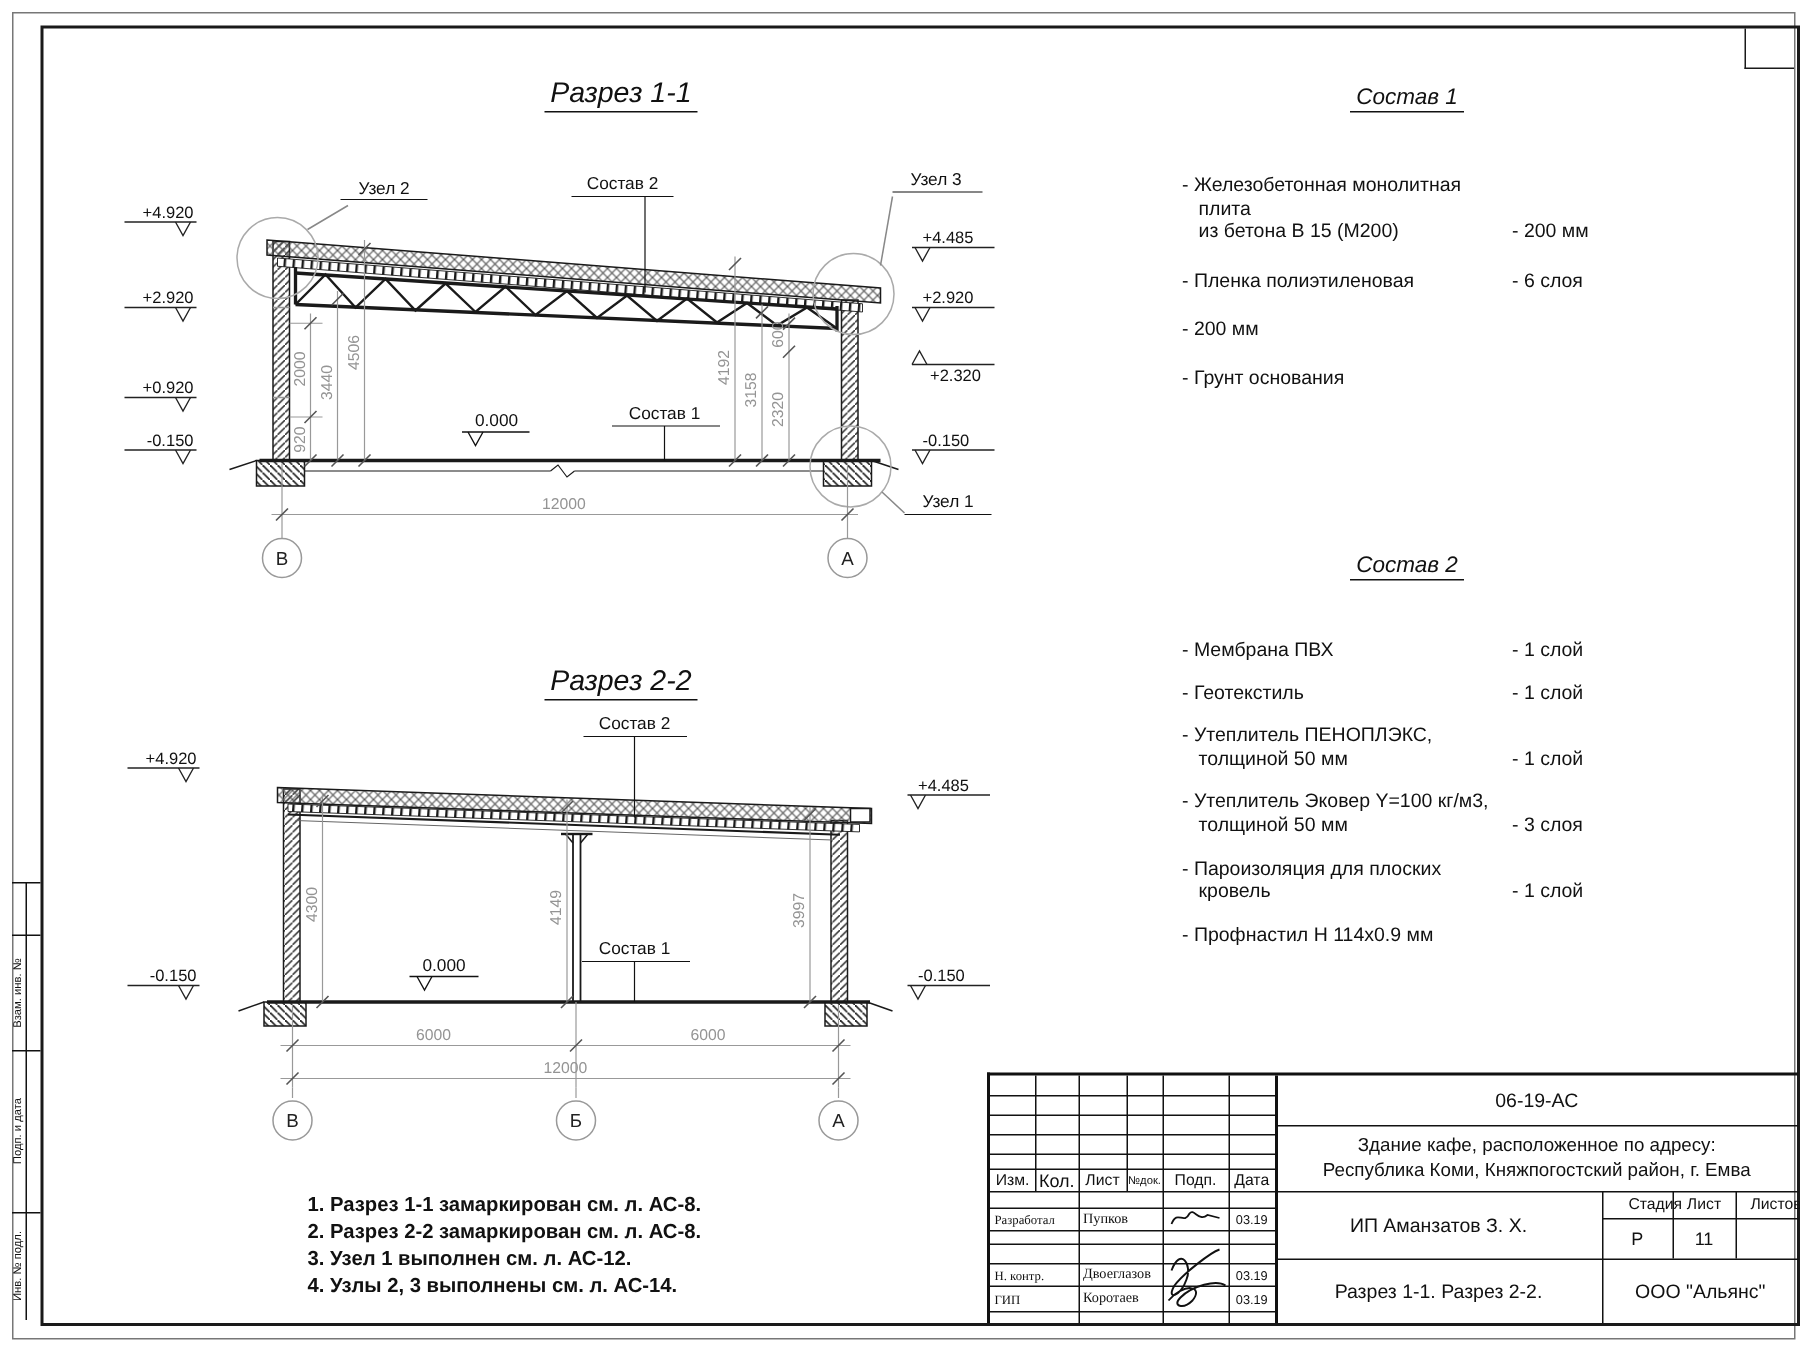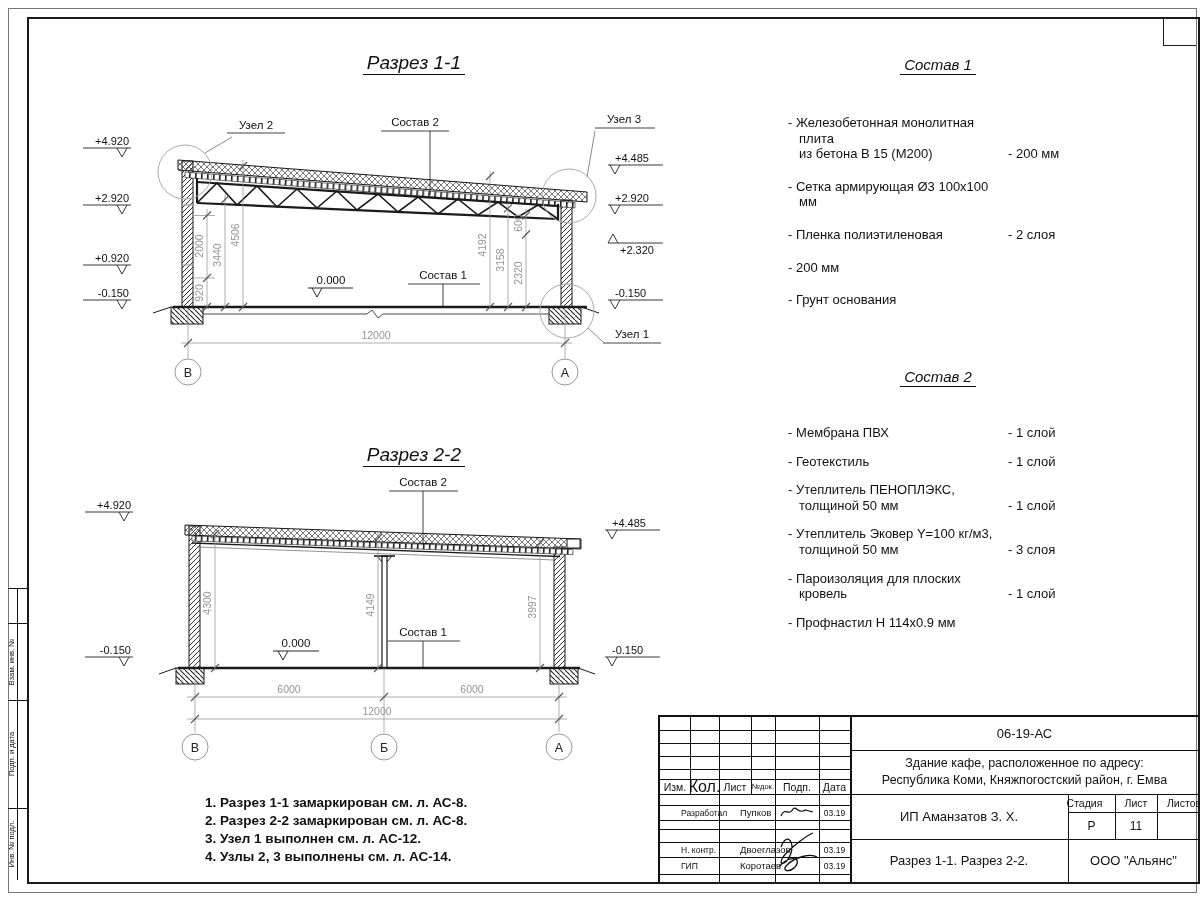--- a/index.html
+++ b/index.html
@@ -17,21 +17,21 @@
   .comp-item .n{flex:1;white-space:pre-line;text-indent:-11px;padding-left:11px;}
   .comp-item .v{width:80px;white-space:nowrap;}
   .comp-list.tight .comp-item{margin-bottom:13px;}
   .notes{font-size:13.5px;line-height:1.25;font-weight:bold;}
   .notes div{margin-bottom:1px;}
   
   #tb{left:658px;top:715px;width:539px;height:165px;border-left:2px solid #111;border-top:2px solid #111;font-size:10px;}
   .vl{position:absolute;width:1px;background:#111;}
   .hl{position:absolute;height:1px;background:#111;}
   .cell{position:absolute;display:flex;align-items:center;justify-content:center;text-align:center;overflow:hidden;}
-  .cell.left{justify-content:flex-start;padding-left:21px;}
+  .cell.left{justify-content:flex-start;padding-left:3px;font-family:Liberation Serif, serif;}
   .pre{white-space:pre-line;}
   
   .rot{position:absolute;transform:rotate(-90deg);font-size:7.5px;white-space:nowrap;text-align:center;width:86px;height:10px;line-height:10px;}
   svg{position:absolute;overflow:visible;}
   svg text{font-family:"Liberation Sans",sans-serif;}
   .dimtxt{font-size:10.5px;fill:#949494;}
   .lbl{font-size:11.5px;fill:#111;}
   .elev{font-size:11px;fill:#111;}
   .axlet{font-size:12.5px;fill:#222;}
 </style>
@@ -59,26 +59,22 @@
   <div class="abs comp-title" style="left:848px;top:56px;"><span>Состав 1</span></div>
   <div class="abs comp-title" style="left:848px;top:368px;"><span>Состав 2</span></div>
 
   <div class="abs comp-list" style="left:788px;top:115px;">
     <div class="comp-item">
         <div class="n">- Железобетонная  монолитная плита
 из бетона В 15 (М200)</div>
         <div class="v">- 200 мм</div>
       </div>
     <div class="comp-item">
-        <div class="n">- Сетка армирующая Ø3 100х100 мм</div>
-        <div class="v"></div>
-      </div>
-    <div class="comp-item">
         <div class="n">- Пленка полиэтиленовая</div>
-        <div class="v">-  2 слоя</div>
+        <div class="v">-  6 слоя</div>
       </div>
     <div class="comp-item">
         <div class="v">- 200 мм</div>
       </div>
     <div class="comp-item">
         <div class="n">- Грунт основания</div>
         <div class="v"></div>
       </div>
   </div>
 
@@ -385,21 +381,21 @@
     <div class="vl" style="left:59px;top:0;height:165px;"></div>
     <div class="vl" style="left:91px;top:0;height:77px;"></div>
     <div class="vl" style="left:115px;top:0;height:165px;"></div>
     <div class="vl" style="left:159px;top:0;height:165px;"></div>
     <div class="vl" style="left:190px;top:0;height:165px;width:1.6px;"></div>
     <div class="vl" style="left:408px;top:77px;height:88px;"></div>
     <div class="vl" style="left:455px;top:77px;height:45px;"></div>
     <div class="vl" style="left:497px;top:77px;height:45px;"></div>
 
     <div class="cell" style="left:0;top:62px;width:30px;height:15px;font-size:10.5px;">Изм.</div>
-    <div class="cell" style="left:30px;top:62px;width:29px;height:15px;font-size:16px;">Кол.</div>
+    <div class="cell" style="left:30px;top:62px;width:29px;height:15px;font-size:12px;">Кол.</div>
     <div class="cell" style="left:59px;top:62px;width:32px;height:15px;font-size:10.5px;">Лист</div>
     <div class="cell" style="left:91px;top:62px;width:24px;height:15px;font-size:7.5px;">№док.</div>
     <div class="cell" style="left:115px;top:62px;width:44px;height:15px;font-size:10.5px;">Подп.</div>
     <div class="cell" style="left:159px;top:62px;width:31px;height:15px;font-size:10.5px;">Дата</div>
 
     <div class="cell left" style="left:0;top:88px;width:59px;height:15px;font-size:8.5px;">Разработал</div>
     <div class="cell left" style="left:59px;top:88px;width:56px;height:15px;font-size:9.5px;">Пупков</div>
     <div class="cell" style="left:159px;top:88px;width:31px;height:15px;font-size:8.5px;">03.19</div>
     <div class="cell left" style="left:0;top:125px;width:59px;height:15px;font-size:8.5px;">Н. контр.</div>
     <div class="cell left" style="left:59px;top:125px;width:56px;height:15px;font-size:9.5px;">Двоеглазов</div>
@@ -412,21 +408,21 @@
       <path d="M4,12 C8,2 12,13 16,5 C19,1 22,11 28,6 L36,8" fill="none" stroke="#111" stroke-width="1.2"></path>
     </svg>
     <svg style="left:113px;top:110px;" width="48" height="48" viewBox="0 0 48 48">
       <path d="M8,20 C14,4 22,16 18,26 C14,38 4,40 10,30 C16,22 34,8 40,6 M6,40 C16,28 30,30 22,40 C16,46 8,44 14,38 C22,30 38,26 44,30" fill="none" stroke="#111" stroke-width="1.3"></path>
     </svg>
 
     <div class="cell" style="left:190px;top:0;width:349px;height:33px;font-size:13px;">06-19-АС</div>
     <div class="cell" style="left:190px;top:77px;width:218px;height:45px;font-size:13px;">ИП Аманзатов З. Х.</div>
     <div class="cell pre" style="left:190px;top:33px;width:349px;height:44px;font-size:12.5px;line-height:1.35;">Здание кафе, расположенное по адресу:
 Республика Коми, Княжпогостский район, г. Емва</div>
-    <div class="cell" style="left:401px;top:77px;width:47px;height:18px;font-size:10.5px;">Стадия</div>
+    <div class="cell" style="left:420px;top:77px;width:47px;height:18px;font-size:10.5px;">Стадия</div>
     <div class="cell" style="left:455px;top:77px;width:42px;height:18px;font-size:10.5px;">Лист</div>
     <div class="cell" style="left:497px;top:77px;width:54px;height:18px;font-size:10.5px;">Листов</div>
     <div class="cell" style="left:408px;top:95px;width:47px;height:27px;font-size:12px;">Р</div>
     <div class="cell" style="left:455px;top:95px;width:42px;height:27px;font-size:12px;">11</div>
     <div class="cell" style="left:190px;top:122px;width:218px;height:43px;font-size:13px;">Разрез 1-1. Разрез 2-2.</div>
     <div class="cell" style="left:408px;top:122px;width:131px;height:43px;font-size:13px;">ООО "Альянс"</div>
   </div>
 </div>
 
 </body></html>

